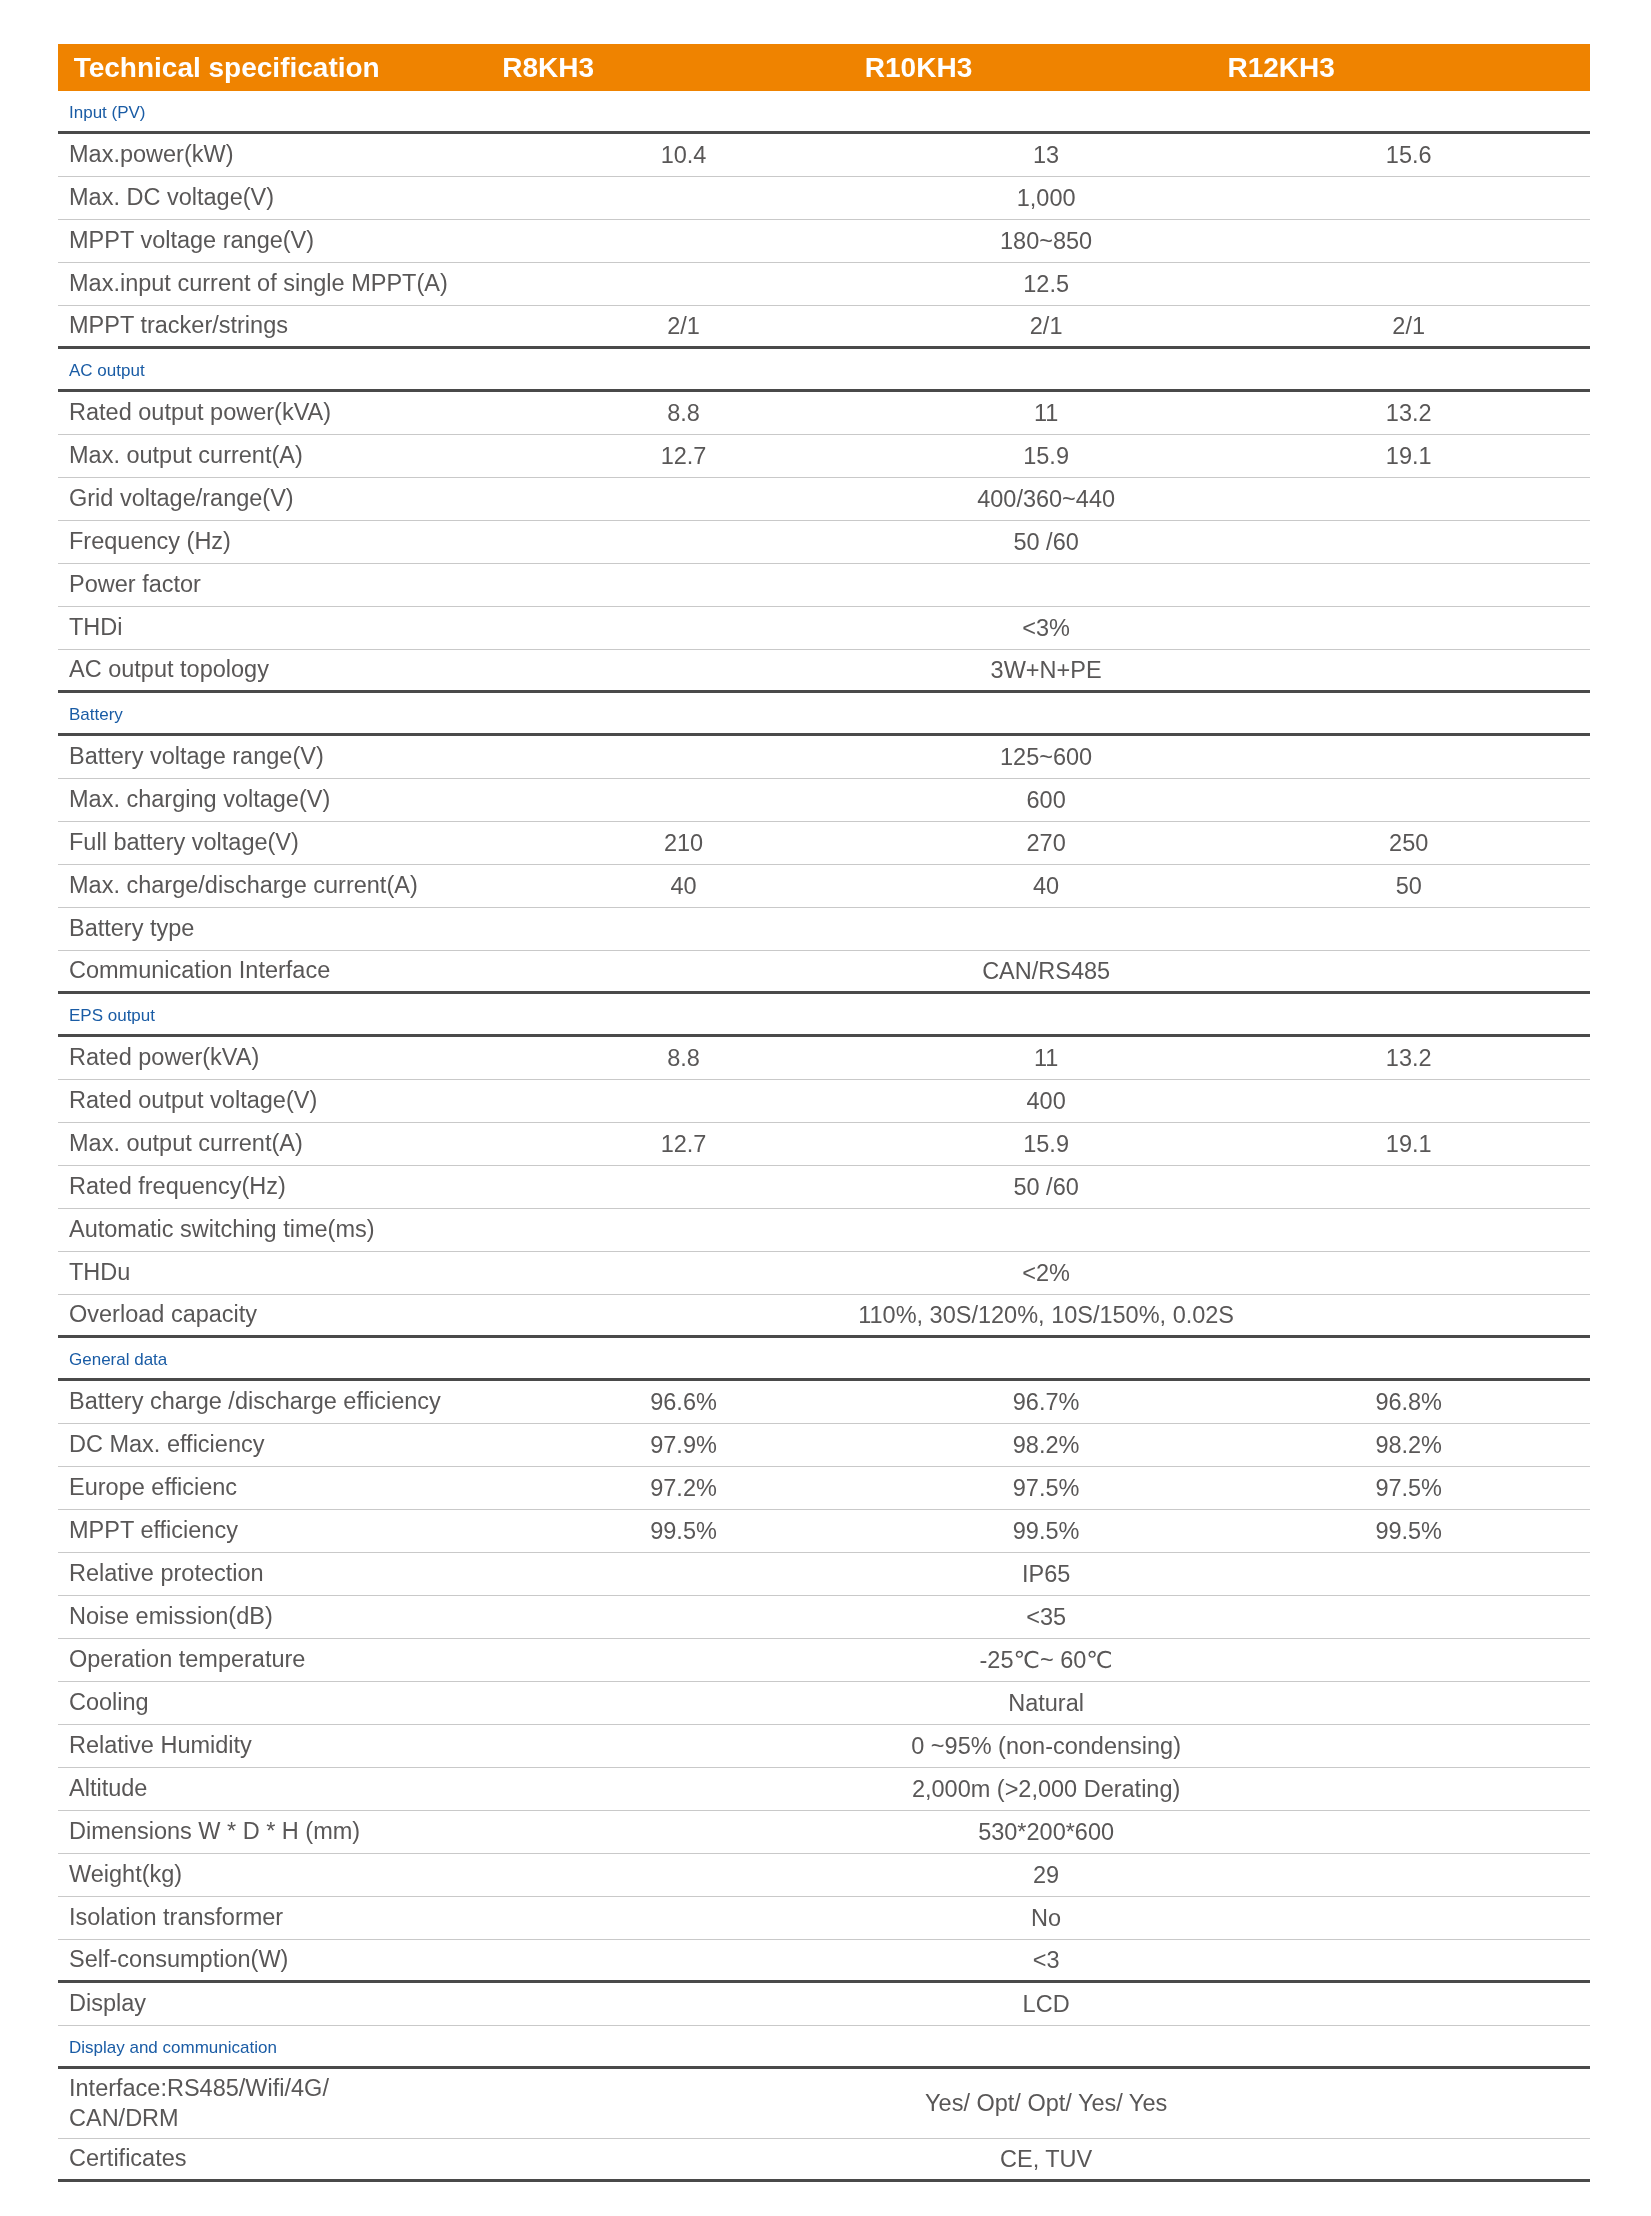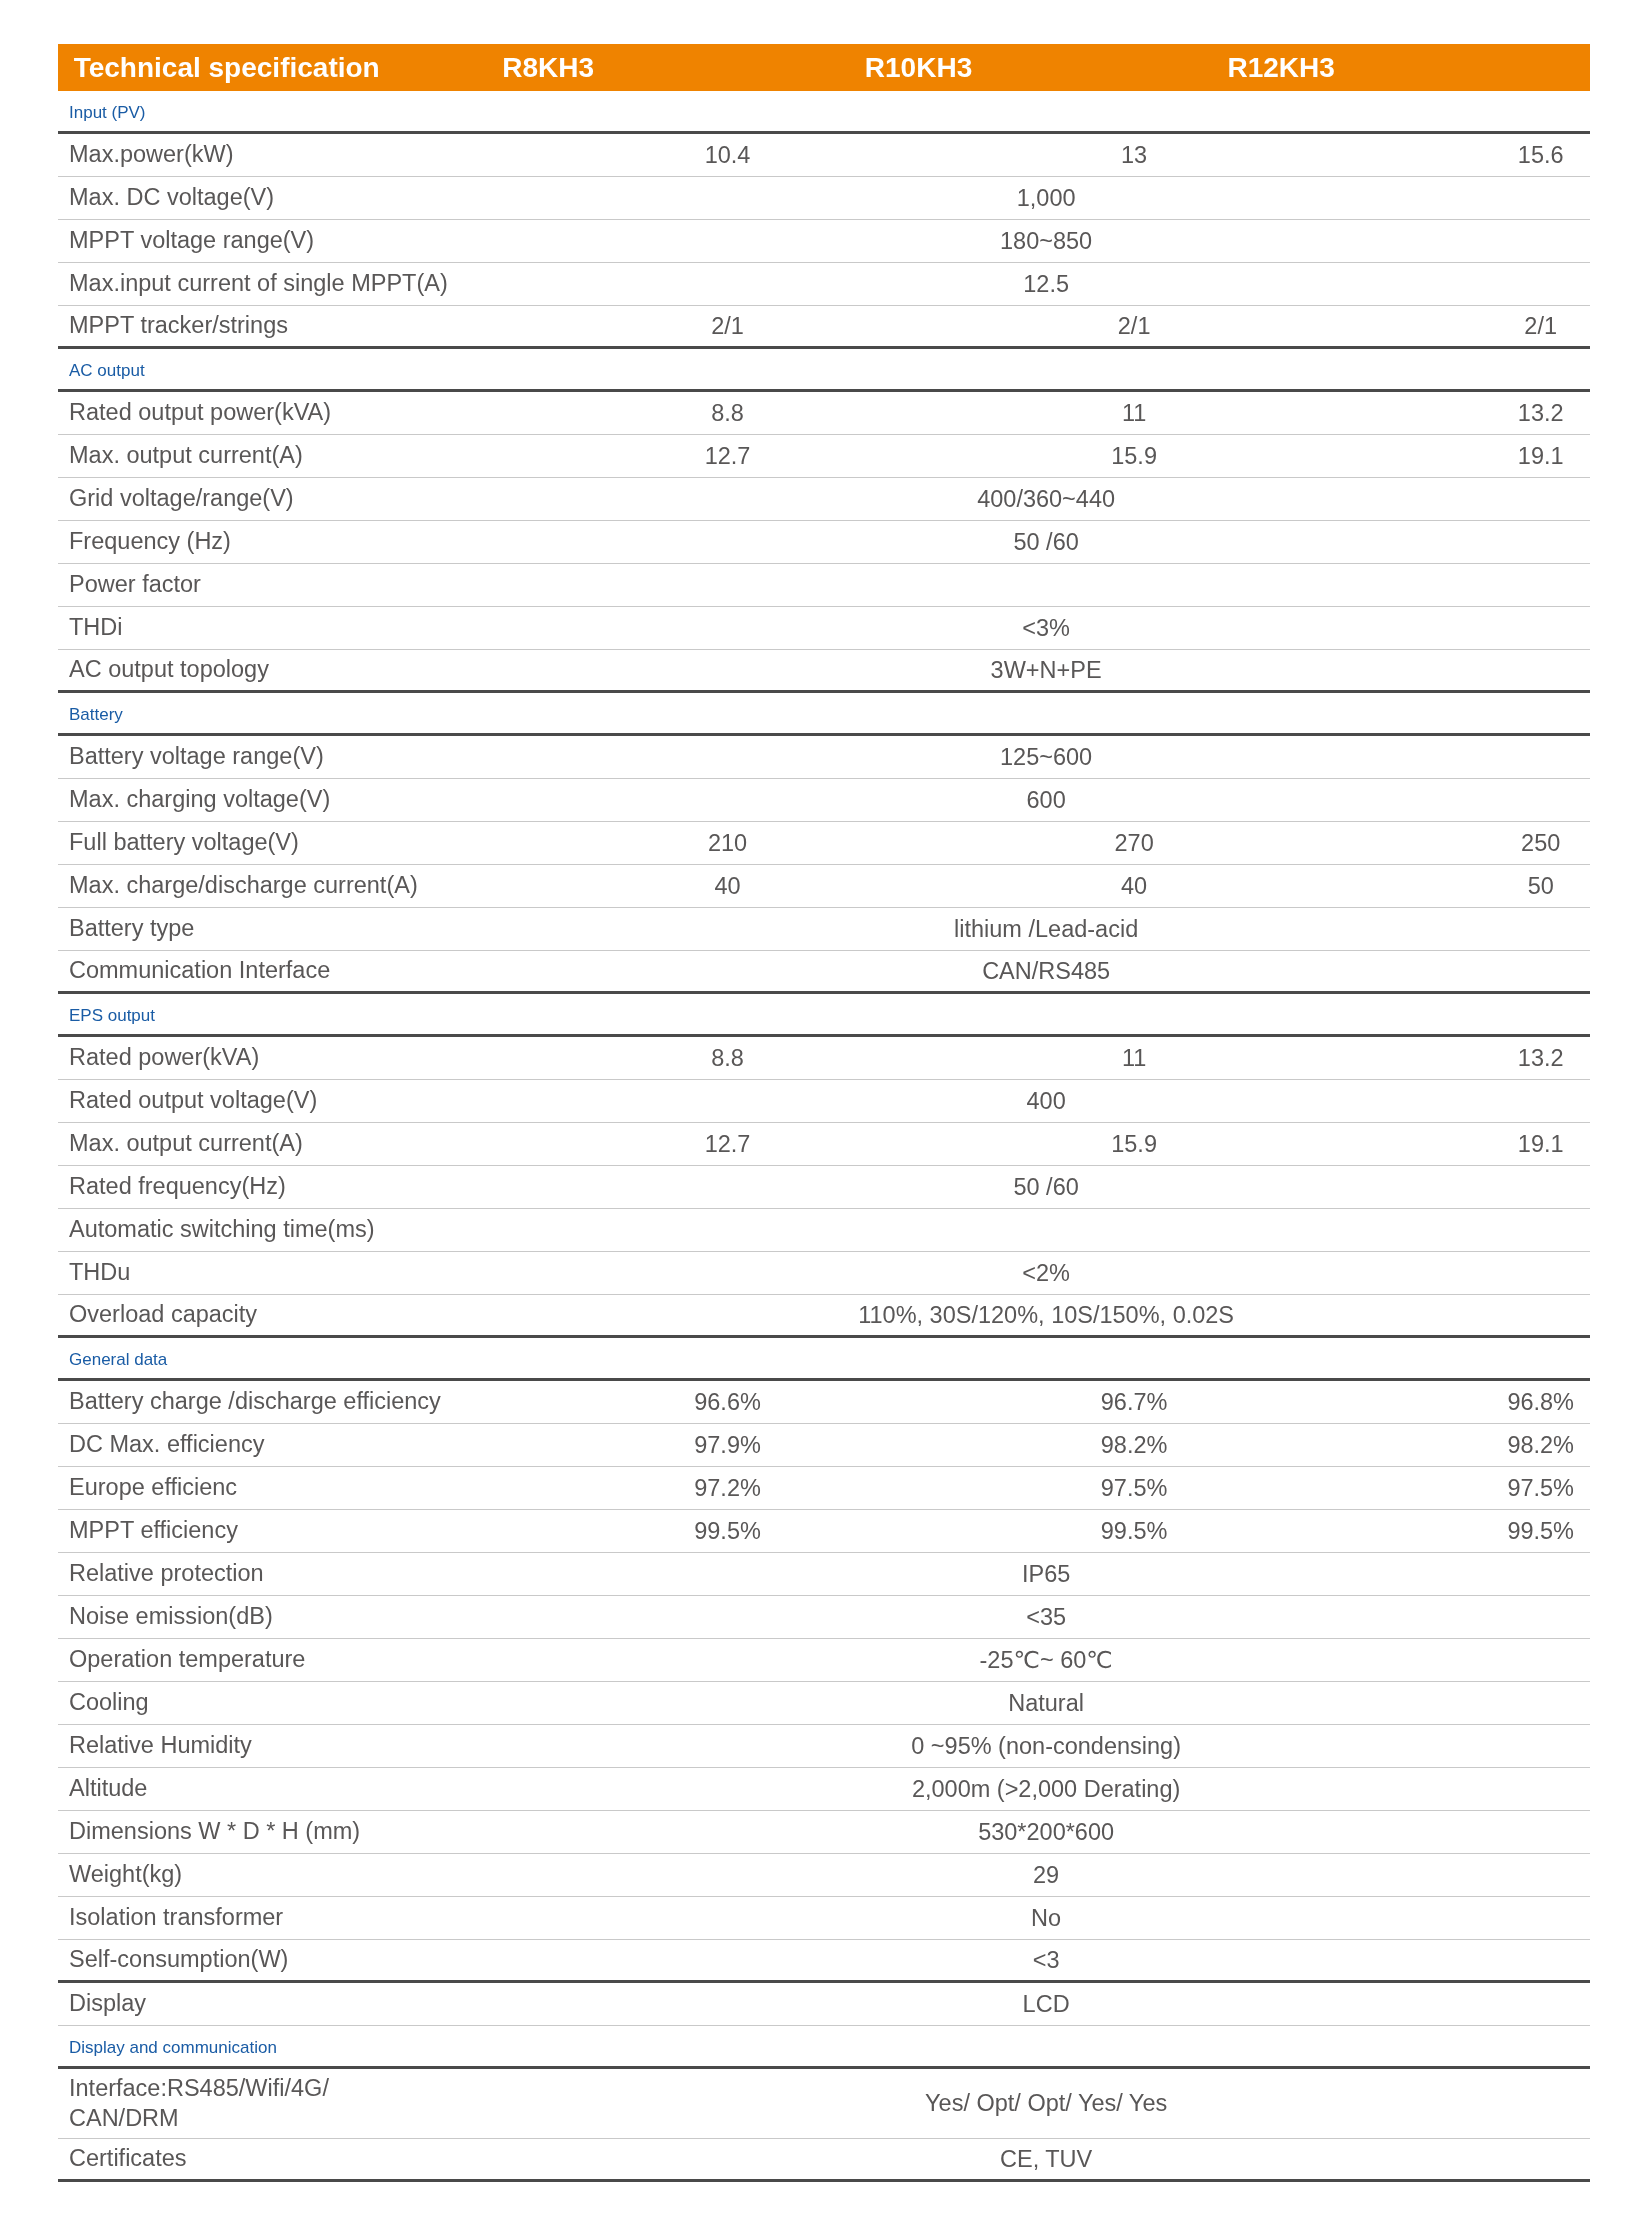--- a/index.html
+++ b/index.html
@@ -30,21 +30,21 @@
     text-align:left;
   }
   .thead .col{}
   .row{
     display:grid;
     height:43px;
     align-items:center;
     font-size:23.5px;
     box-sizing:border-box;
   }
-  .row.three{grid-template-columns:29% 23.666% 23.667% 23.667%;gap:44px;}
+  .row.three{grid-template-columns:29% 23.666% 23.667% 23.667%;}
   .row.one{grid-template-columns:29% 71%;}
   .row.section{display:block;}
   .row.tall{height:70px;}
   .row .label{
     padding-left:11px;
     text-align:left;
     line-height:1.25;
   }
   .row .value{
     text-align:center;
@@ -149,21 +149,20 @@
           <div class="cell value">250</div>
         </div>
         <div class="row three b-thin">
           <div class="cell label">Max. charge/discharge current(A)</div>
           <div class="cell value">40</div>
           <div class="cell value">40</div>
           <div class="cell value">50</div>
         </div>
         <div class="row one b-thin">
           <div class="cell label">Battery type</div>
-          <div class="cell value">lithium /Lead-acid</div>
         </div>
         <div class="row one b-thick">
           <div class="cell label">Communication Interface</div>
           <div class="cell value">CAN/RS485</div>
         </div>
         <div class="row section b-thick">
           <div class="cell label">EPS output</div>
         </div>
         <div class="row three b-thin">
           <div class="cell label">Rated power(kVA)</div>

